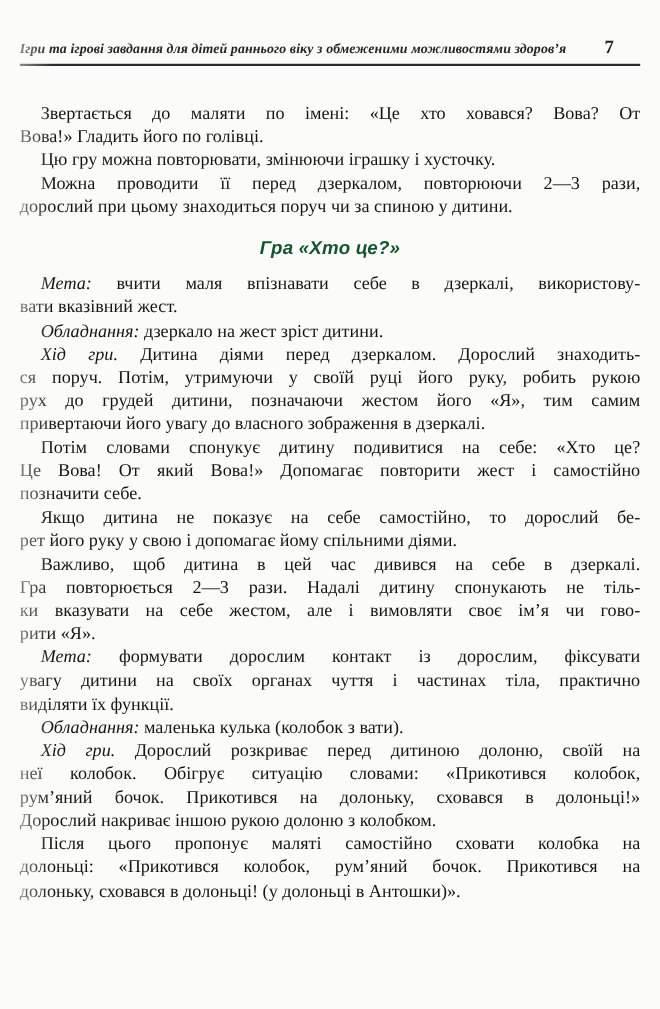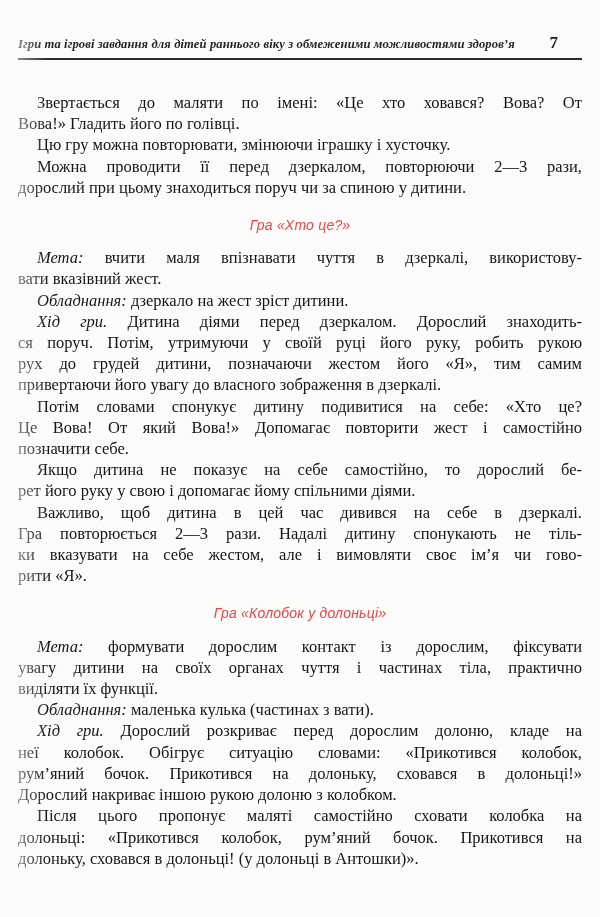--- a/index.html
+++ b/index.html
@@ -56,24 +56,24 @@
   .line.last {
     text-align-last: left;
     white-space: normal;
   }
   .line.first { text-indent: 19px; }
   .it { font-style: italic; }
   .game-heading {
     margin: 17px 0 11px 0;
     text-align: center;
     font-family: "Liberation Sans", sans-serif;
-    font-weight: normal;
+    font-weight: bold;
     font-style: italic;
-    font-size: 14px;
-    color: #ef4444;
+    font-size: 17px;
+    color: #14532d;
     letter-spacing: 0.2px;
   }
   
   .scan-fade {
     position: absolute;
     left: 0; top: 0; bottom: 0;
     width: 48px;
     background: linear-gradient(to right, rgba(251,251,249,0.72), rgba(251,251,249,0));
     pointer-events: none;
     z-index: 5;
@@ -97,21 +97,21 @@
       </div>
       <div class="para">
         <div class="line first last"><span>Цю гру можна повторювати, змінюючи іграшку і хусточку.</span></div>
       </div>
       <div class="para">
         <div class="line first"><span>Можна проводити її перед дзеркалом, повторюючи 2—3 рази,</span></div>
         <div class="line last"><span>дорослий при цьому знаходиться поруч чи за спиною у дитини.</span></div>
       </div>
       <div class="game-heading">Гра «Хто це?»</div>
       <div class="para">
-        <div class="line first"><span class="it">Мета:</span><span> вчити маля впізнавати чуття в дзеркалі, використову-</span></div>
+        <div class="line first"><span class="it">Мета:</span><span> вчити маля впізнавати себе в дзеркалі, використову-</span></div>
         <div class="line last"><span>вати вказівний жест.</span></div>
       </div>
       <div class="para">
         <div class="line first last"><span class="it">Обладнання:</span><span> дзеркало на жест зріст дитини.</span></div>
       </div>
       <div class="para">
         <div class="line first"><span class="it">Хід гри.</span><span> Дитина діями перед дзеркалом. Дорослий знаходить-</span></div>
         <div class="line"><span>ся поруч. Потім, утримуючи у своїй руці його руку, робить рукою</span></div>
         <div class="line"><span>рух до грудей дитини, позначаючи жестом його «Я», тим самим</span></div>
         <div class="line last"><span>привертаючи його увагу до власного зображення в дзеркалі.</span></div>
@@ -124,31 +124,30 @@
       <div class="para">
         <div class="line first"><span>Якщо дитина не показує на себе самостійно, то дорослий бе-</span></div>
         <div class="line last"><span>рет його руку у свою і допомагає йому спільними діями.</span></div>
       </div>
       <div class="para">
         <div class="line first"><span>Важливо, щоб дитина в цей час дивився на себе в дзеркалі.</span></div>
         <div class="line"><span>Гра повторюється 2—3 рази. Надалі дитину спонукають не тіль-</span></div>
         <div class="line"><span>ки вказувати на себе жестом, але і вимовляти своє ім’я чи гово-</span></div>
         <div class="line last"><span>рити «Я».</span></div>
       </div>
-      <div class="game-heading">Гра «Колобок у долоньці»</div>
       <div class="para">
         <div class="line first"><span class="it">Мета:</span><span> формувати дорослим контакт із дорослим, фіксувати</span></div>
         <div class="line"><span>увагу дитини на своїх органах чуття і частинах тіла, практично</span></div>
         <div class="line last"><span>виділяти їх функції.</span></div>
       </div>
       <div class="para">
-        <div class="line first last"><span class="it">Обладнання:</span><span> маленька кулька (частинах з вати).</span></div>
+        <div class="line first last"><span class="it">Обладнання:</span><span> маленька кулька (колобок з вати).</span></div>
       </div>
       <div class="para">
-        <div class="line first"><span class="it">Хід гри.</span><span> Дорослий розкриває перед дорослим долоню, кладе на</span></div>
+        <div class="line first"><span class="it">Хід гри.</span><span> Дорослий розкриває перед дитиною долоню, своїй на</span></div>
         <div class="line"><span>неї колобок. Обігрує ситуацію словами: «Прикотився колобок,</span></div>
         <div class="line"><span>рум’яний бочок. Прикотився на долоньку, сховався в долоньці!»</span></div>
         <div class="line last"><span>Дорослий накриває іншою рукою долоню з колобком.</span></div>
       </div>
       <div class="para">
         <div class="line first"><span>Після цього пропонує маляті самостійно сховати колобка на</span></div>
         <div class="line"><span>долоньці: «Прикотився колобок, рум’яний бочок. Прикотився на</span></div>
         <div class="line last"><span>долоньку, сховався в долоньці! (у долоньці в Антошки)».</span></div>
       </div>
     </div>

